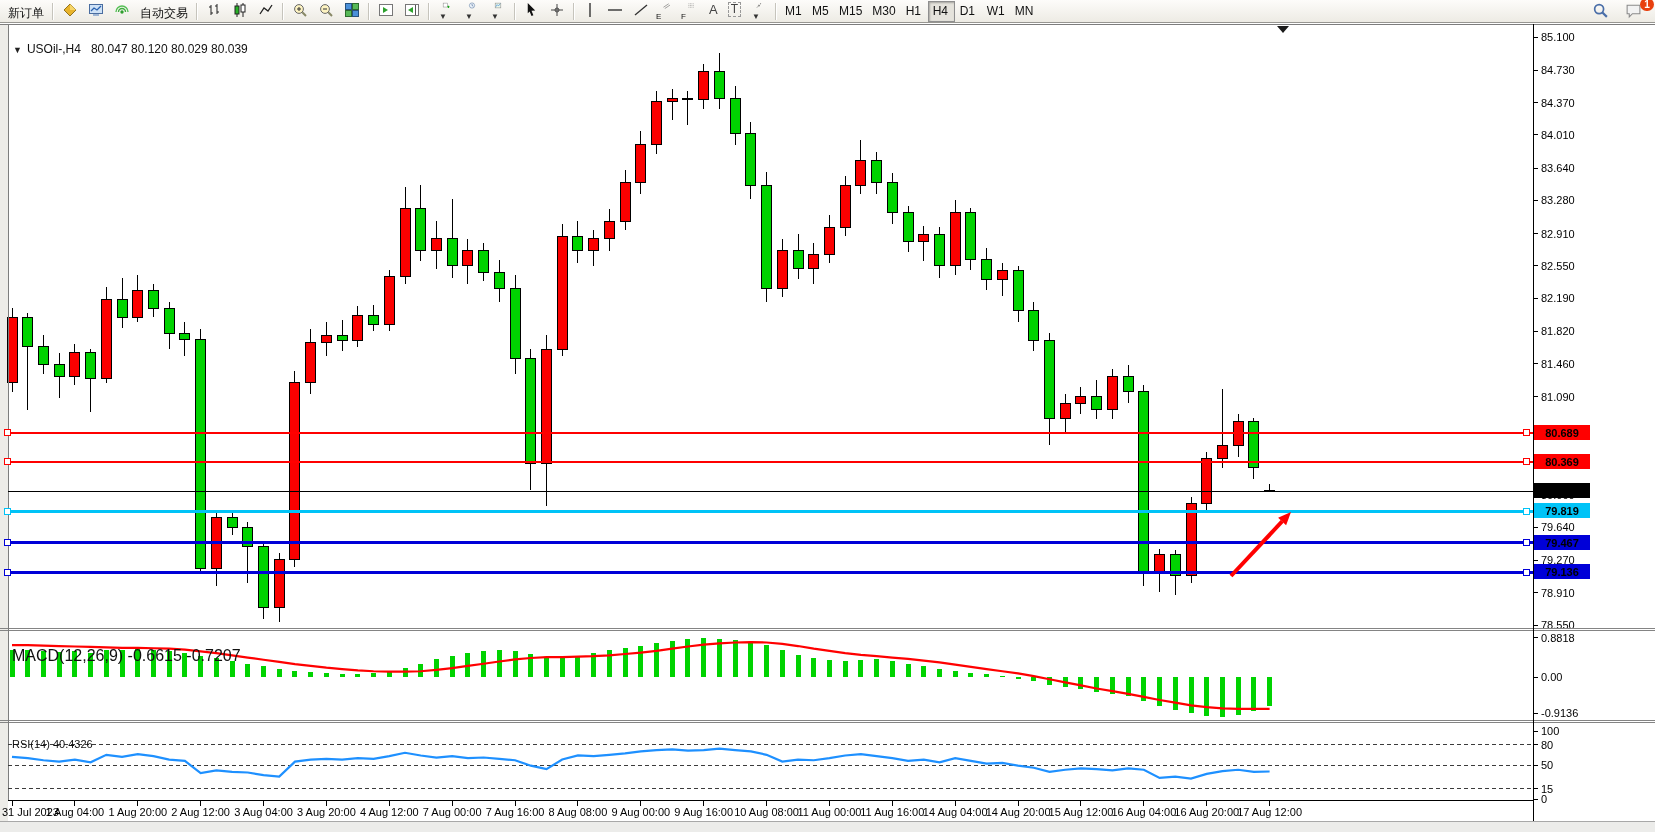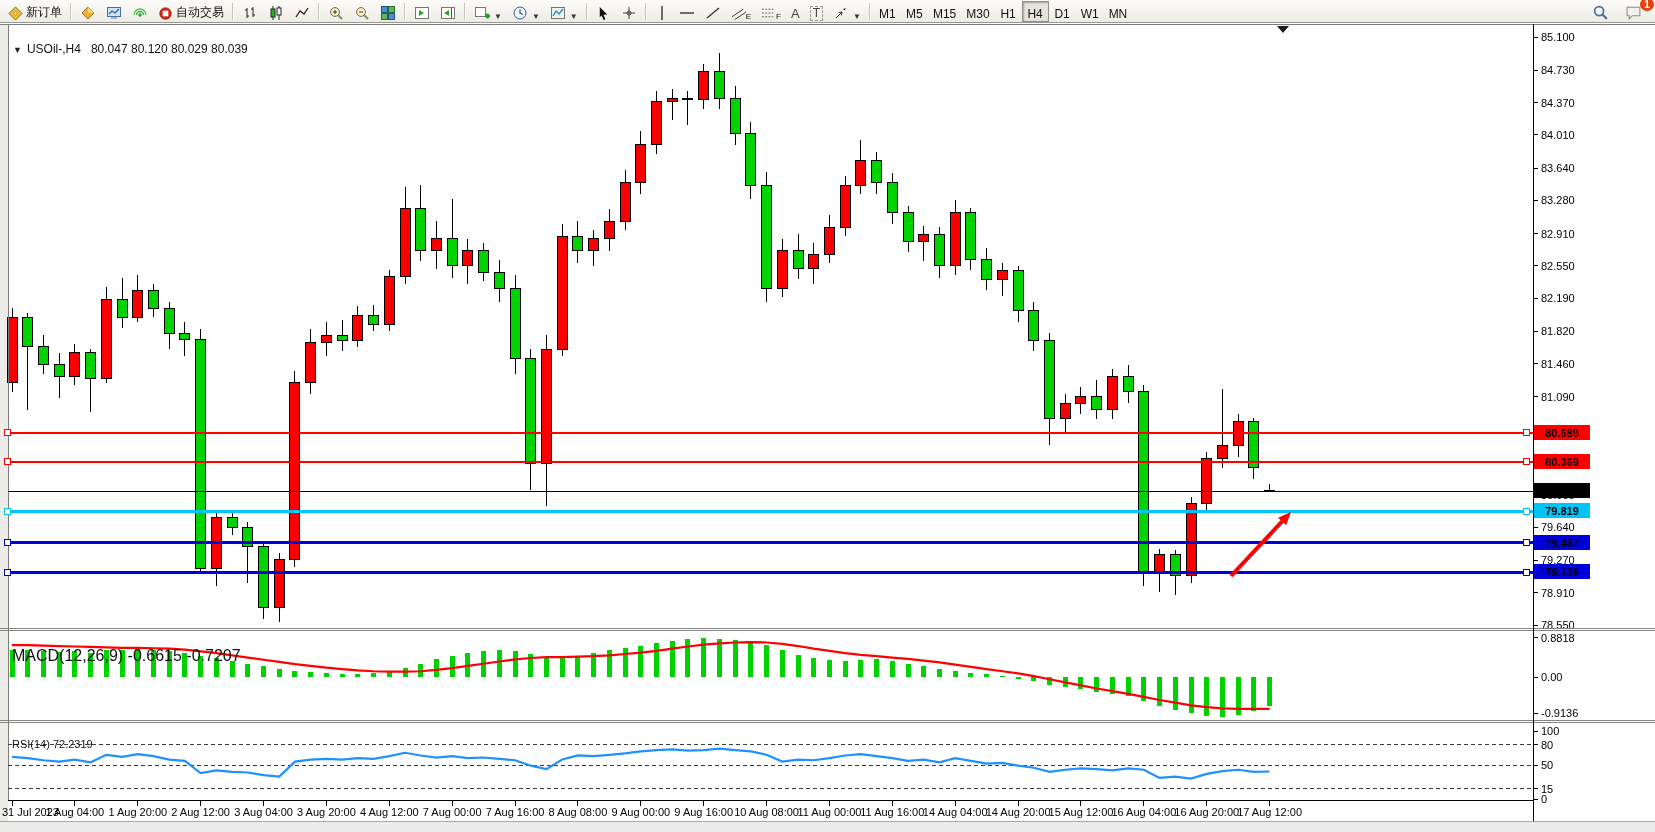--- a/index.html
+++ b/index.html
@@ -5,21 +5,21 @@
   html,body{margin:0;padding:0;width:1655px;height:832px;overflow:hidden;background:#fff;
     font-family:"Liberation Sans",sans-serif;}
   #app{position:relative;width:1655px;height:832px;}
   #cv{position:absolute;left:0;top:0;z-index:5;}
   #cv text{font-family:"Liberation Sans",sans-serif;font-size:11px;fill:#000;}
   #cv .tagt{font-weight:bold;}
   .tb{position:absolute;top:0;left:0;width:1655px;height:23px;box-sizing:border-box;z-index:30;
     display:flex;align-items:center;padding-left:3px;
     background:linear-gradient(#fdfcfa,#edebe4);border-bottom:1px solid #979691;}
   .tb button{height:21px;border:1px solid transparent;background:transparent;display:inline-flex;
-    align-items:flex-end;gap:3px;padding:0 4px;font:12px "Liberation Sans",sans-serif;color:#111;cursor:default;}
+    align-items:flex-start;gap:3px;padding:0 4px;font:12px "Liberation Sans",sans-serif;color:#111;cursor:default;flex-direction:column;}
   .sep{width:1px;height:17px;background:#c6c4bc;border-right:1px solid #fff;margin:0 3px;flex:none;}
   .tf{min-width:27px;justify-content:center;font-size:11px;font-weight:bold;color:#333;}
   .tf.active{background:#e5e3dc;border:1px solid #8f8f8f;box-shadow:inset 1px 1px 2px rgba(0,0,0,.28);}
   .right{margin-left:auto;display:flex;align-items:center;margin-right:8px;gap:6px;}
   .bwrap{position:relative;display:inline-flex;}
   .badge{position:absolute;top:-3px;right:-7px;background:#e8400e;color:#fff;font-size:10px;font-weight:bold;
     border-radius:8px;min-width:6px;padding:0 4px;height:13px;line-height:13px;text-align:center;}
   .caret{font-size:8px;color:#333;margin-left:1px;}
   .ovl{position:absolute;z-index:20;color:#111;white-space:pre;margin-top:14px;}
   #hdr{left:13px;top:28px;font-size:12px;}
@@ -613,15 +613,15 @@
               <path d="M2,3 h12 v8 h-7 l-3,3 v-3 h-2 Z" fill="#f2f2f2" stroke="#8a8a8a"></path>
             </svg>
         </button>
         <span class="badge">1</span>
       </span>
     </span>
   </div>
 
   <div class="ovl" id="hdr"><span class="tri">▼</span><span>USOil-,H4</span><span style="margin-left:10px;">80.047 80.120 80.029 80.039</span></div>
   <div class="ovl" id="macdlbl">MACD(12,26,9) -0.6615 -0.7207</div>
-  <div class="ovl" id="rsilbl">RSI(14) 72.2319</div>
+  <div class="ovl" id="rsilbl">RSI(14) 40.4326</div>
 
 </div>
 
 </body></html>

